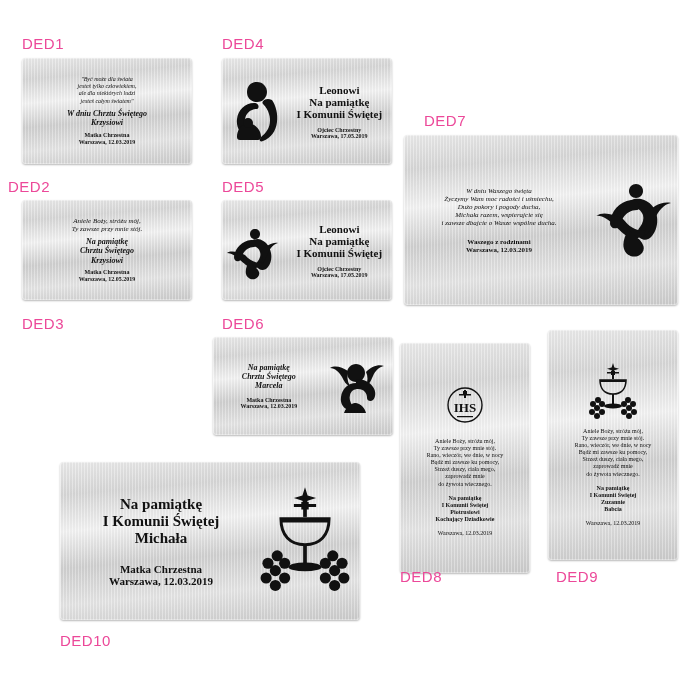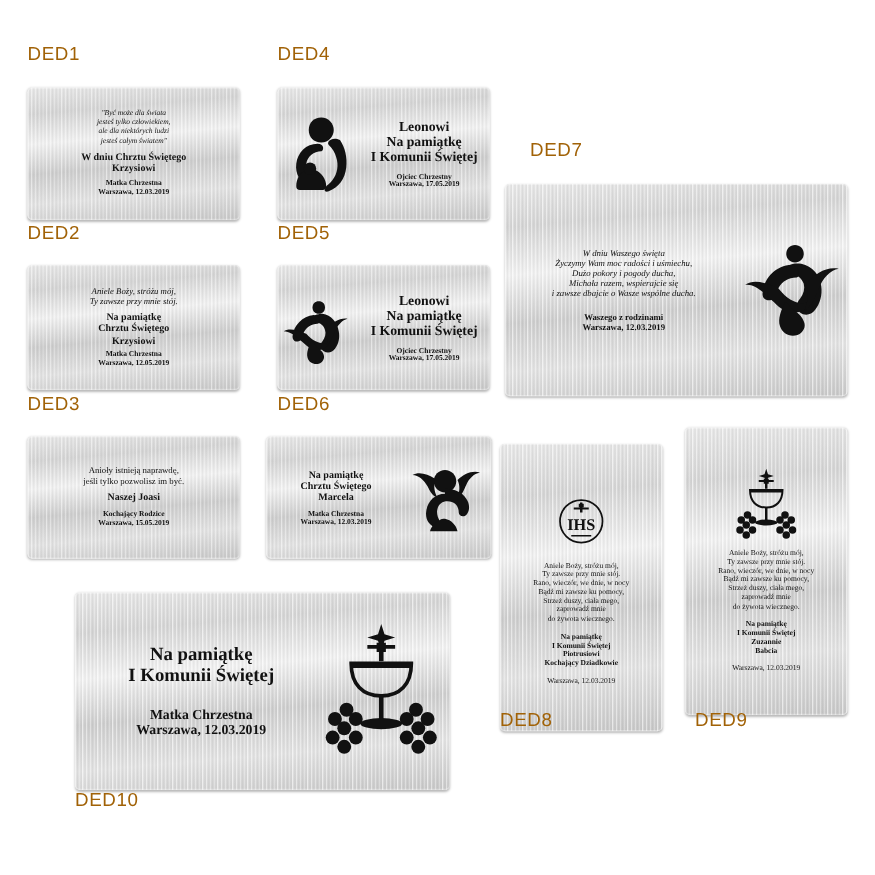--- a/index.html
+++ b/index.html
@@ -11,54 +11,53 @@
     overflow:hidden;
     color:#111;
   }
   .stage{position:absolute;left:0;top:0;width:700px;height:700px;}
 
   .label{
     position:absolute;
     font-family:"Liberation Sans", sans-serif;
     font-size:15px;
     letter-spacing:.5px;
-    color:#a16207;
+    color:#ec4899;
     white-space:nowrap;
   }
 
   
   .plate{
     position:absolute;
     border-radius:4px;
     background:
       repeating-linear-gradient(90deg,
         rgba(255,255,255,.55) 0px,
         rgba(255,255,255,0) 1px,
         rgba(0,0,0,.045) 2px,
         rgba(255,255,255,0) 3px),
       linear-gradient(175deg,#e9e9e9 0%, #d6d6d6 18%, #f2f2f2 38%, #cfcfcf 58%, #e4e4e4 78%, #c9c9c9 100%);
     box-shadow:0 1px 2px rgba(0,0,0,.28), inset 0 0 0 1px rgba(255,255,255,.35);
     box-sizing:border-box;
     overflow:hidden;
     display:flex;
     align-items:center;
     justify-content:center;
-    margin-top:12px;
   }
   .plate .inner{
     width:100%;
     text-align:center;
     padding:4px 6px;
     box-sizing:border-box;
     line-height:1.18;
   }
   .t{display:block;}
   .sm{font-size:7px;}
   .xs{font-size:6px;}
-  .md{font-size:8px;}
+  .md{font-size:8px;font-style:italic;}
   .lg{font-size:11px;font-weight:bold;}
   .xl{font-size:15px;font-weight:bold;}
   .b{font-weight:bold;}
   .i{font-style:italic;}
   .gap{height:4px;}
   .gap2{height:7px;}
 
   .row{display:flex;align-items:center;width:100%;height:100%;}
   .col-txt{flex:1;padding:2px 4px;box-sizing:border-box;text-align:center;}
   .col-art{width:38%;display:flex;align-items:center;justify-content:center;}
@@ -80,47 +79,36 @@
       <span class="t xs i">jesteś całym światem"</span>
       <div class="gap"></div>
       <span class="t md b">W dniu Chrztu Świętego</span>
       <span class="t md b">Krzysiowi</span>
       <div class="gap"></div>
       <span class="t xs b">Matka Chrzestna</span>
       <span class="t xs b">Warszawa, 12.03.2019</span>
     </div>
   </div>
 
-  <div class="label" style="left:22px;top:178px;">DED2</div>
+  <div class="label" style="left:8px;top:178px;">DED2</div>
   <div class="plate" style="left:22px;top:200px;width:170px;height:100px;">
     <div class="inner">
       <span class="t sm i">Aniele Boży, stróżu mój,</span>
       <span class="t sm i">Ty zawsze przy mnie stój.</span>
       <div class="gap"></div>
       <span class="t md b">Na pamiątkę</span>
       <span class="t md b">Chrztu Świętego</span>
       <span class="t md b">Krzysiowi</span>
       <div class="gap"></div>
       <span class="t xs b">Matka Chrzestna</span>
       <span class="t xs b">Warszawa, 12.05.2019</span>
     </div>
   </div>
 
   <div class="label" style="left:22px;top:315px;">DED3</div>
-  <div class="plate" style="left:22px;top:337px;width:170px;height:98px;">
-    <div class="inner">
-      <span class="t sm">Anioły istnieją naprawdę,</span>
-      <span class="t sm">jeśli tylko pozwolisz im być.</span>
-      <div class="gap"></div>
-      <span class="t md b">Naszej Joasi</span>
-      <div class="gap2"></div>
-      <span class="t xs b">Kochający Rodzice</span>
-      <span class="t xs b">Warszawa, 15.05.2019</span>
-    </div>
-  </div>
 
   <div class="label" style="left:222px;top:35px;">DED4</div>
   <div class="plate" style="left:222px;top:58px;width:170px;height:106px;">
     <div class="row">
       <div class="col-art">
         <svg width="54" height="66" viewBox="0 0 54 66" aria-hidden="true">
           <g class="art">
             <path d="M30 4c6 0 10 5 10 10s-4 10-10 10-10-4-10-10S24 4 30 4z"></path>
             <path d="M45 22c4 6 6 14 5 22-1 9-6 16-14 19-2 1-4 0-3-2 1-3 4-4 6-7 4-5 5-12 3-18-1-4-3-7-6-10-2-2 2-7 9-4z"></path>
             <path d="M27 25c-9 0-16 7-17 16-1 8 3 15 10 18 3 1 5-3 3-5-4-3-6-8-5-13 1-6 6-10 12-10 2 0 3-6-3-6z"></path>
@@ -301,20 +289,21 @@
       <span class="t xs">Warszawa, 12.03.2019</span>
     </div>
   </div>
   <div class="label" style="left:556px;top:568px;">DED9</div>
 
   <div class="plate" style="left:60px;top:462px;width:300px;height:158px;">
     <div class="row">
       <div class="col-txt" style="flex:1;padding-left:16px;">
         <span class="t xl">Na pamiątkę</span>
         <span class="t xl">I Komunii Świętej</span>
+        <span class="t xl">Michała</span>
         <div style="height:16px;"></div>
         <span class="t b" style="font-size:11px;">Matka Chrzestna</span>
         <span class="t b" style="font-size:11px;">Warszawa, 12.03.2019</span>
       </div>
       <div style="width:110px;display:flex;align-items:center;justify-content:center;">
         <svg width="100" height="112" viewBox="0 0 54 58" aria-hidden="true">
           <g class="art">
             <path d="M27 0l1.4 4.4L33 5.8l-4.6 1.4L27 11.6 25.6 7.2 21 5.8l4.6-1.4z"></path>
             <path d="M25 8h4v4h-4z"></path>
             <path d="M26 6h2v10h-2z"></path>

